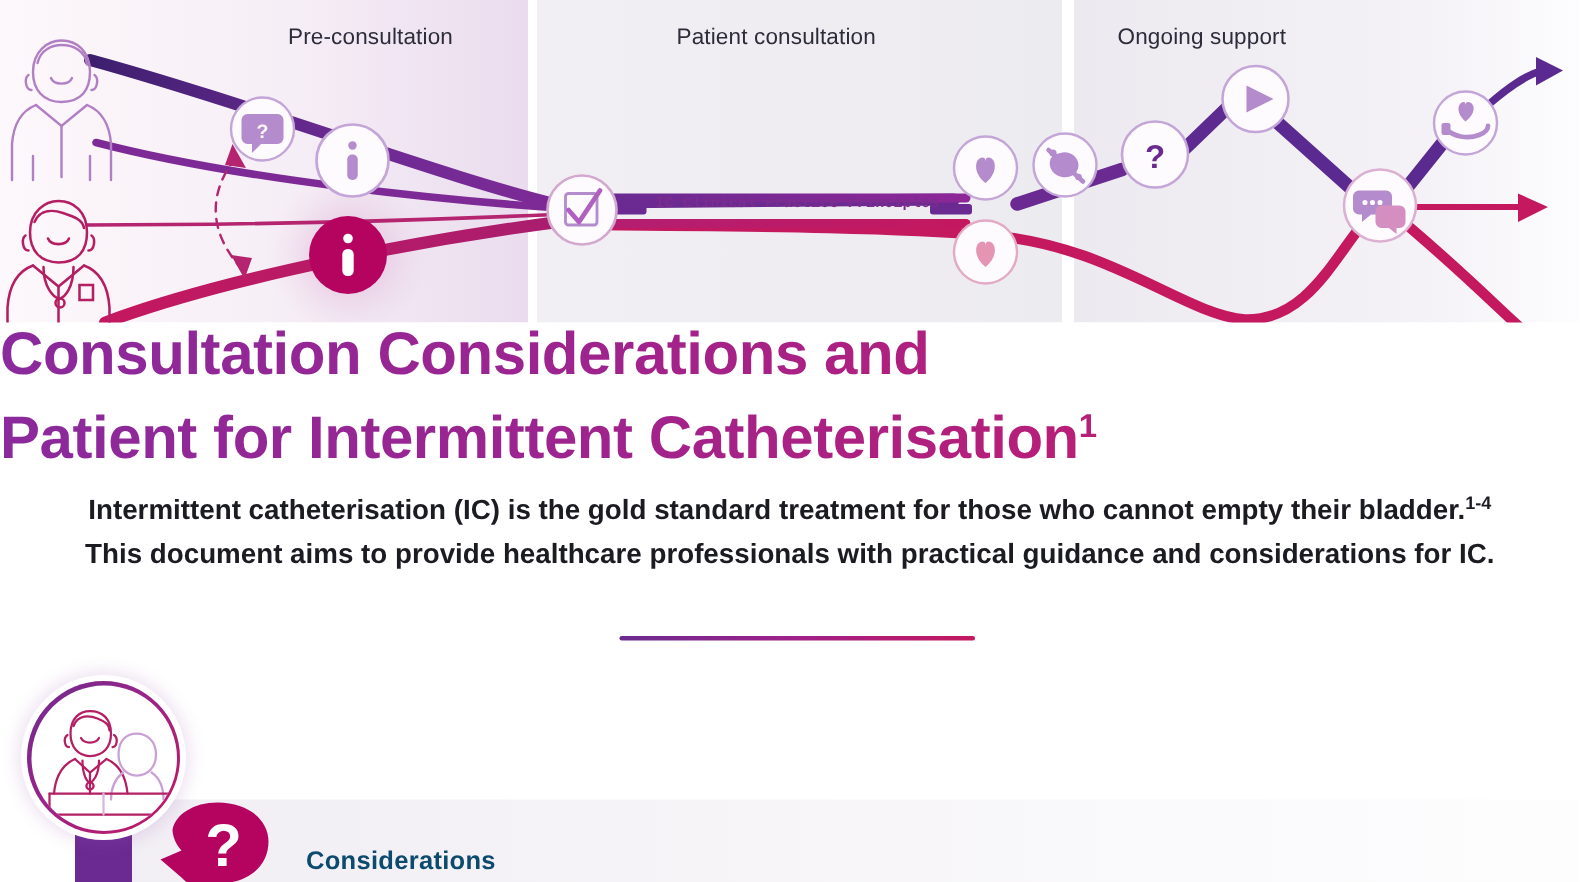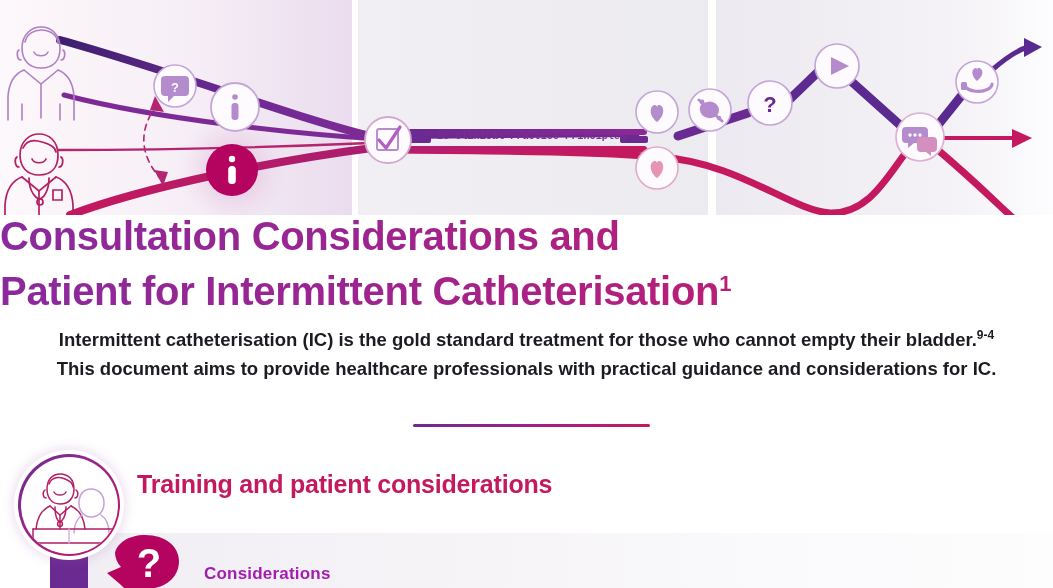--- a/index.html
+++ b/index.html
@@ -90,21 +90,21 @@
     position:absolute; left:50px; top:104px; width:38px; height:44px;
     background:#6a2a91;
   }
 
   .bubble {
     position:absolute; left:105px; top:533px; width:78px; height:56px;
   }
 
   .consider-label {
     position:absolute; left:204px; top:564px;
-    font-size:17px; font-weight:600; color:#a21caf; letter-spacing:.2px;
+    font-size:17px; font-weight:600; color:#0c4a6e; letter-spacing:.2px;
   }
 
   .section-heading {
     position:absolute; left:137px; top:470px;
     font-size:25px; font-weight:700; color:#c4185f;
     letter-spacing:-.2px; white-space:nowrap;
   }
 </style>
 </head>
 <body>
@@ -286,31 +286,36 @@
         <path d="M906,127 h18 a4,4 0 0 1 4,4 v8 a4,4 0 0 1 -4,4 h-10 l-6,5 v-5 h-2
                  a4,4 0 0 1 -4,-4 v-8 a4,4 0 0 1 4,-4 Z" fill="#b48ccd"></path>
         <path d="M921,137 h12 a4,4 0 0 1 4,4 v7 a4,4 0 0 1 -4,4 h-2 v4 l-5,-4 h-5
                  a4,4 0 0 1 -4,-4 v-7 a4,4 0 0 1 4,-4 Z" fill="#d48fc0"></path>
         <circle cx="910" cy="135" r="1.7" fill="#fdfbfd"></circle>
         <circle cx="915" cy="135" r="1.7" fill="#fdfbfd"></circle>
         <circle cx="920" cy="135" r="1.7" fill="#fdfbfd"></circle>
       </g>
     </svg>
 
+    <div class="phase-labels">
+      <div class="phase-label phase-1">Pre-consultation</div>
+      <div class="phase-label phase-2">Patient consultation</div>
+      <div class="phase-label phase-3">Ongoing support</div>
+    </div>
 
     <div class="ic-principles-label">IC Clinical Practice Principles</div>
   </div>
 
   <h1 class="title">
     <span>Consultation Considerations and</span><br>
     <span>Patient for Intermittent Catheterisation</span><sup>1</sup>
   </h1>
 
   <p class="body-copy">
-    <span>Intermittent catheterisation (IC) is the gold standard treatment for those who cannot empty their bladder.</span><sup>9-4</sup><span> This document aims to provide healthcare professionals with practical guidance and considerations for IC.</span>
+    <span>Intermittent catheterisation (IC) is the gold standard treatment for those who cannot empty their bladder.</span><sup>1-4</sup><span> This document aims to provide healthcare professionals with practical guidance and considerations for IC.</span>
   </p>
 
   <div class="divider"></div>
 
   <div class="section">
 
     <div class="section-panel"></div>
 
     <div class="vbar"></div>
 
@@ -339,21 +344,20 @@
 
               <path d="M12,72 L92,72"></path>
               <path d="M12,72 L12,86 L92,86 L92,72"></path>
               <path d="M48,72 L48,86" stroke="#d9b5e0"></path>
             </g>
           </svg>
         </div>
       </div>
     </div>
 
-    <div class="section-heading" style="position:absolute; left:137px; top:30px;">Training and patient considerations</div>
   </div>
 
   <svg class="bubble" viewBox="0 0 78 56">
     <path d="M40,2 C61,2 74,14 74,28 C74,44 61,56 40,56 L22,56 C20,56 18,54 16,52
              L2,40 L16,34 C12,30 10,24 10,20 C12,10 24,2 40,2 Z" fill="#b4045f"></path>
     <text x="44" y="44" font-size="40" font-weight="700" fill="#ffffff" text-anchor="middle" font-family="Liberation Sans, sans-serif">?</text>
   </svg>
 
   <div class="consider-label">Considerations</div>
 

